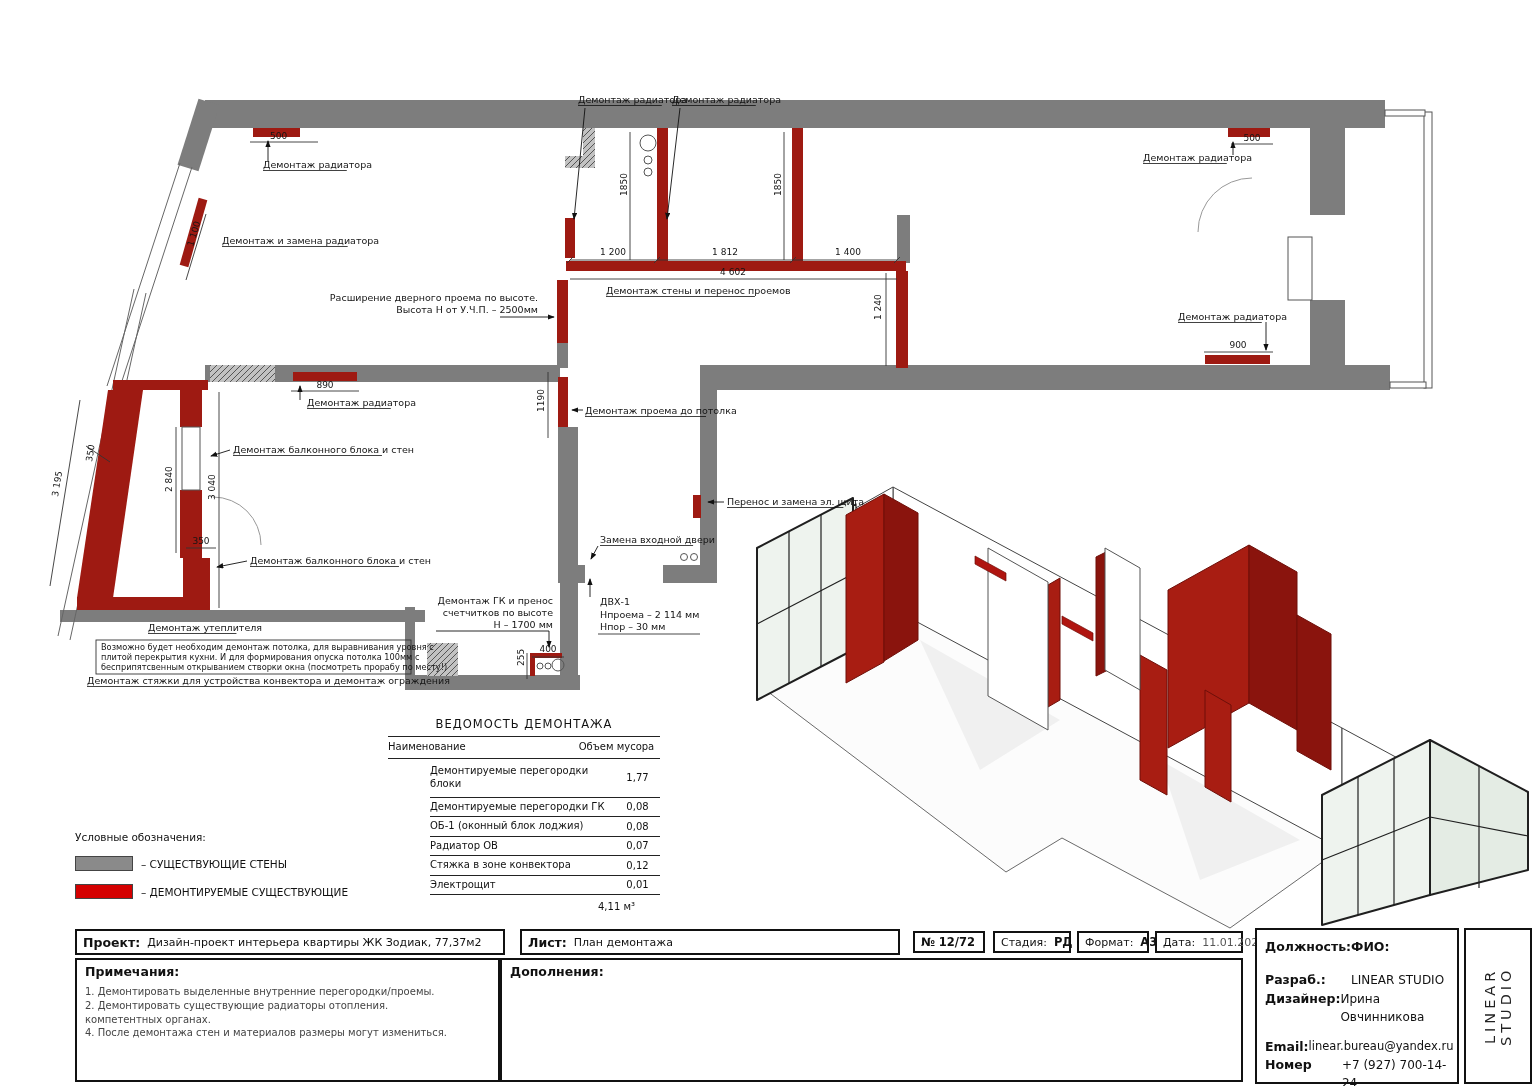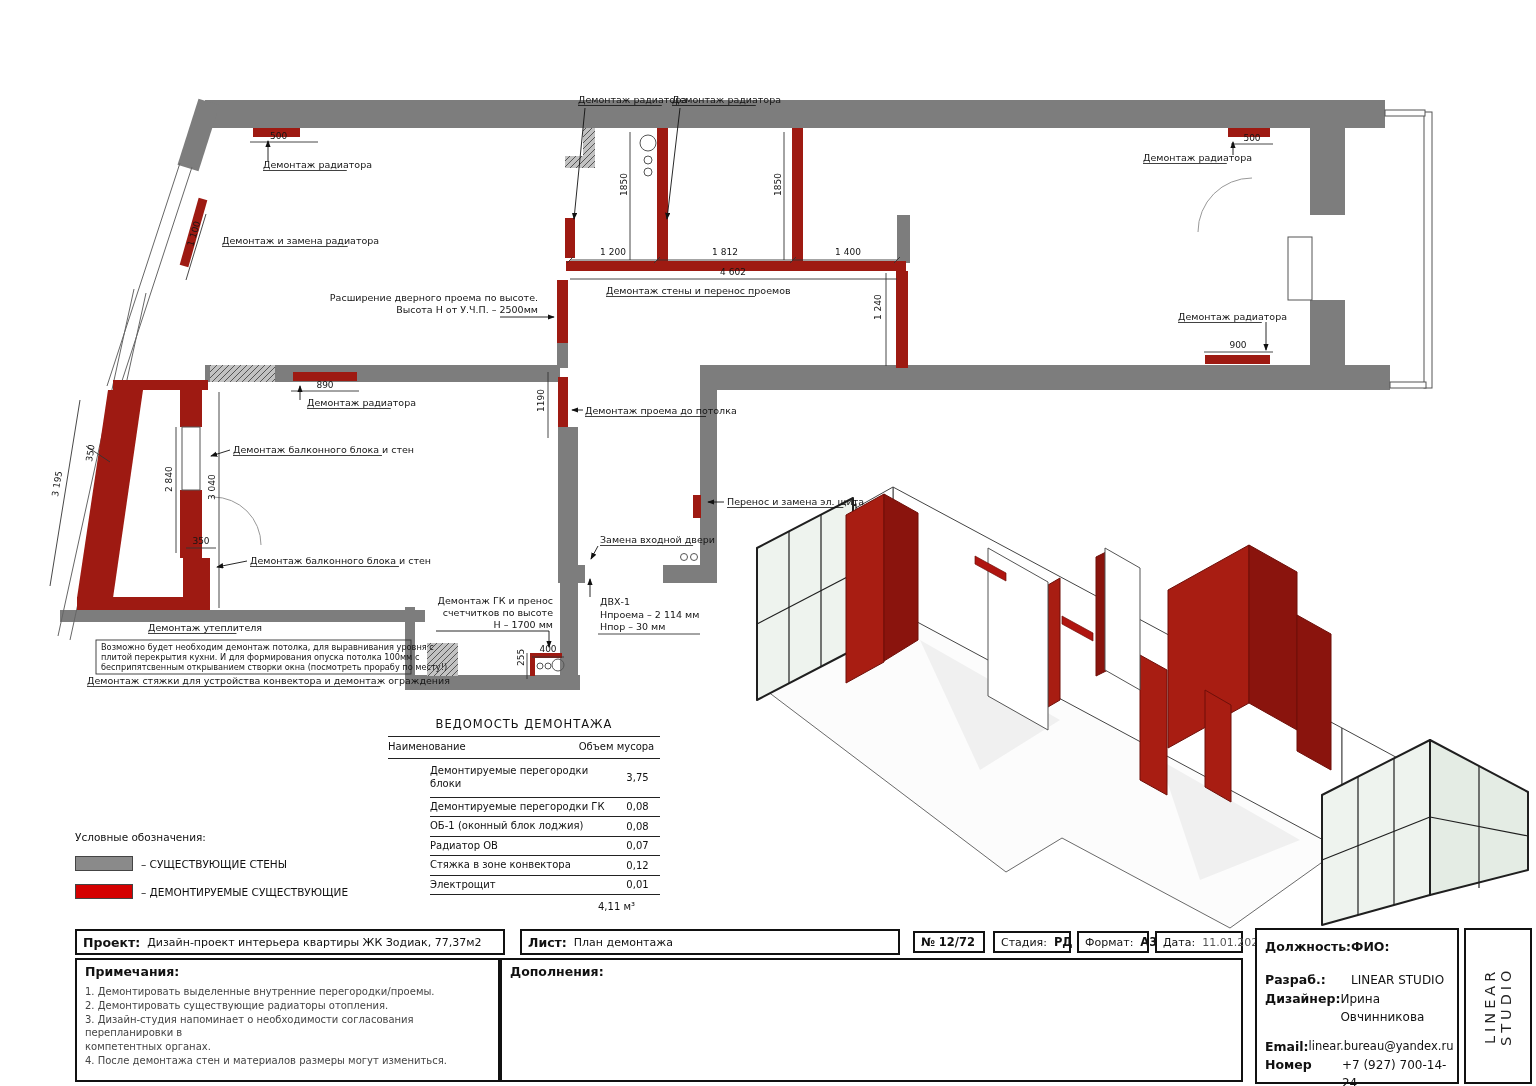--- a/index.html
+++ b/index.html
@@ -274,21 +274,21 @@
     </svg>
 
 <div class="abs ved">
   <div class="ttl">ВЕДОМОСТЬ ДЕМОНТАЖА</div>
   <div class="hdr">
     <div class="nm">Наименование</div>
     <div class="vl">Объем мусора</div>
   </div>
   <div class="row" style="min-height:32px">
     <div class="nm">Демонтируемые перегородки блоки</div>
-    <div class="vl">3,75</div>
+    <div class="vl">1,77</div>
   </div>
   <div class="row">
     <div class="nm">Демонтируемые перегородки ГК</div>
     <div class="vl">0,08</div>
   </div>
   <div class="row">
     <div class="nm">ОБ-1 (оконный блок лоджия)</div>
     <div class="vl">0,08</div>
   </div>
   <div class="row">
@@ -343,21 +343,20 @@
 <div class="box inline" style="left:1155px;top:931px;width:88px;height:22px">
   <span class="bval">Дата:</span>
   <span class="bval" style="color:#555">11.01.2026</span>
 </div>
 
 <div class="box" style="left:75px;top:958px;width:425px;height:124px;padding:4px 8px;box-sizing:border-box">
   <div class="blabel">Примечания:</div>
   <div class="notes" style="margin-top:6px">
     <div>1. Демонтировать выделенные внутренние перегородки/проемы.</div>
     <div>2. Демонтировать существующие радиаторы отопления.</div>
-    <div>3. Дизайн-студия напоминает о необходимости согласования перепланировки в</div>
     <div>компетентных органах.</div>
     <div>4. После демонтажа стен и материалов размеры могут измениться.</div>
   </div>
 </div>
 <div class="box" style="left:500px;top:958px;width:743px;height:124px;padding:4px 8px;box-sizing:border-box">
   <div class="blabel">Дополнения:</div>
 </div>
 
 <div class="box" style="left:1255px;top:928px;width:204px;height:156px;padding:8px 8px;box-sizing:border-box">
   <div class="info-grid">

